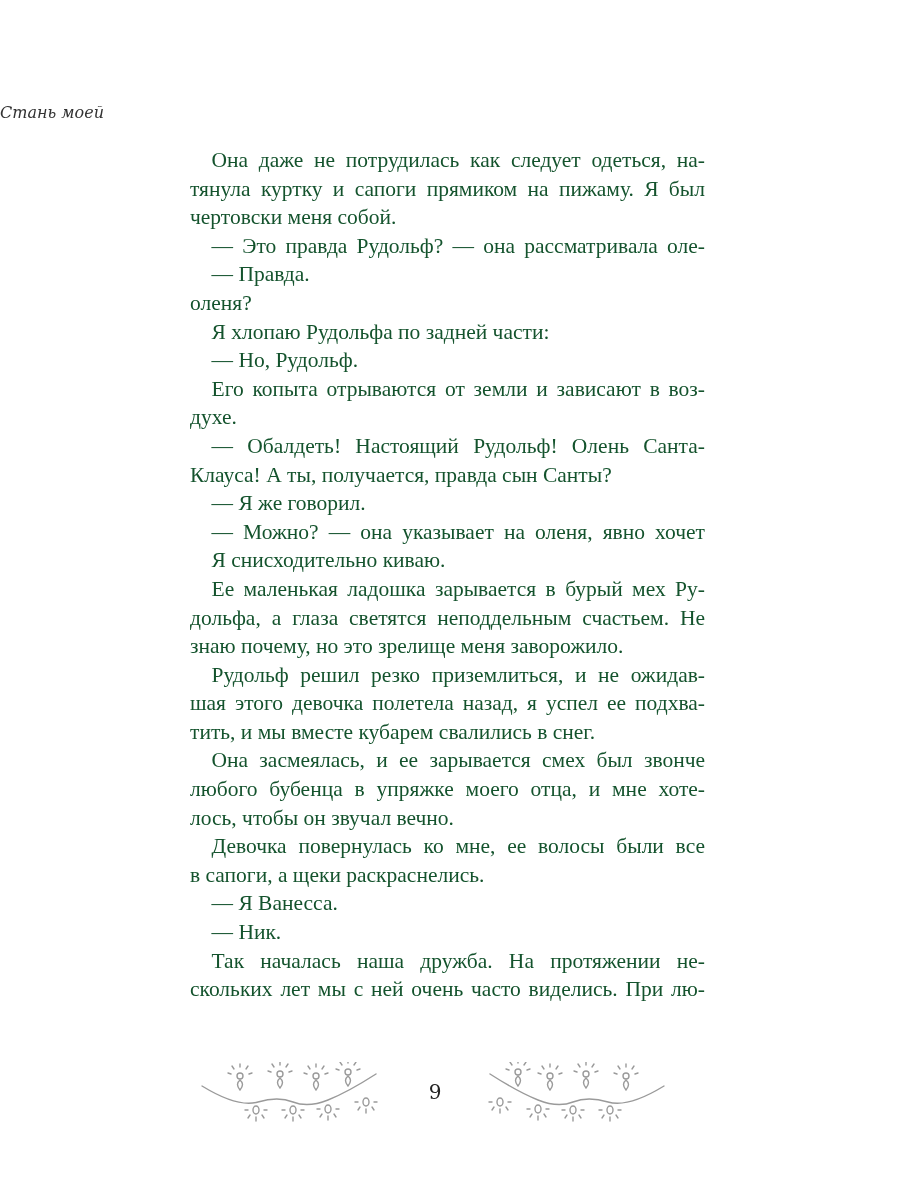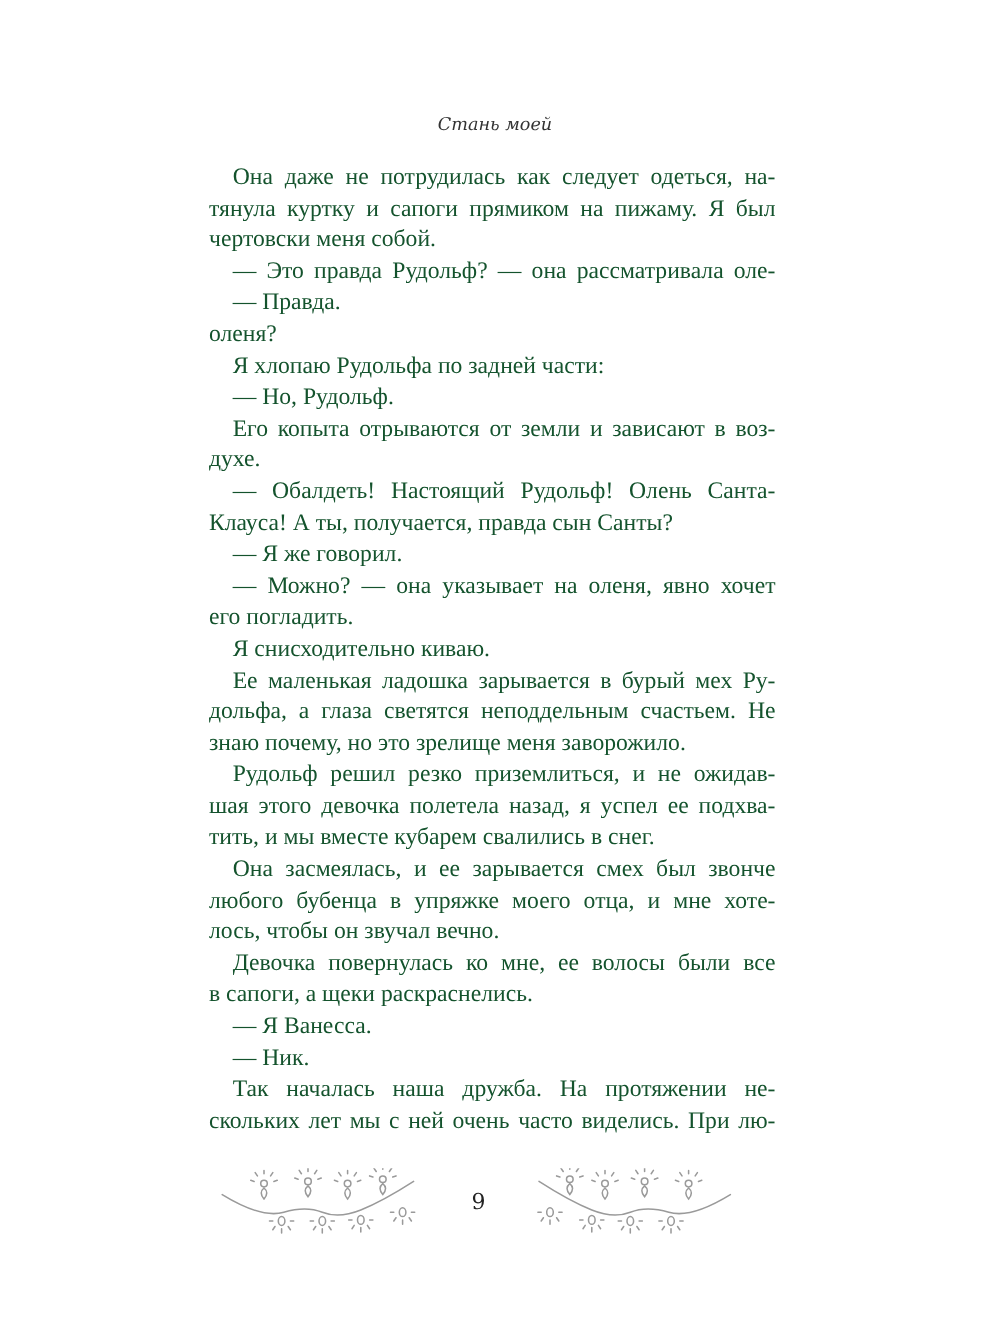--- a/index.html
+++ b/index.html
@@ -1,21 +1,21 @@
 <!DOCTYPE html>
 <html><head>
 <meta charset="utf-8">
 <style>
   html, body { margin: 0; padding: 0; }
   body {
     width: 900px; height: 1200px; background: #ffffff; position: relative; overflow: hidden;
     font-family: "DejaVu Serif", "Liberation Serif", serif; color: #2b2b2b;
   }
   .running-header {
-    position: absolute; top: 103px; left: 0; width: 900px; text-align: center;
+    position: absolute; top: 103px; left: 0; width: 900px; text-align: left;
     font-family: "DejaVu Serif", serif; font-style: italic; font-size: 16px; color: #333;
   }
   .body-text {
     position: absolute; top: 146px; left: 190px; width: 515px;
     font-family: "Liberation Serif", serif; font-size: 21.5px; line-height: 28.6px; color: #14532d;
   }
   .line { display: block; white-space: nowrap; text-align: justify; text-align-last: justify; height: 28.6px; }
   .line.last { text-align-last: left; }
   .line.indent { padding-left: 1.0em; }
   .footer {
@@ -42,21 +42,20 @@
     <span class="line indent last">— Правда.</span>
     <span class="line last">оленя?</span>
     <span class="line indent last">Я хлопаю Рудольфа по задней части:</span>
     <span class="line indent last">— Но, Рудольф.</span>
     <span class="line indent">Его копыта отрываются от земли и зависают в воз-</span>
     <span class="line last">духе.</span>
     <span class="line indent">— Обалдеть! Настоящий Рудольф! Олень Санта-</span>
     <span class="line last">Клауса! А ты, получается, правда сын Санты?</span>
     <span class="line indent last">— Я же говорил.</span>
     <span class="line indent">— Можно? — она указывает на оленя, явно хочет</span>
-    <span class="line last">его погладить.</span>
     <span class="line indent last">Я снисходительно киваю.</span>
     <span class="line indent">Ее маленькая ладошка зарывается в бурый мех Ру-</span>
     <span class="line">дольфа, а глаза светятся неподдельным счастьем. Не</span>
     <span class="line last">знаю почему, но это зрелище меня заворожило.</span>
     <span class="line indent">Рудольф решил резко приземлиться, и не ожидав-</span>
     <span class="line">шая этого девочка полетела назад, я успел ее подхва-</span>
     <span class="line last">тить, и мы вместе кубарем свалились в снег.</span>
     <span class="line indent">Она засмеялась, и ее зарывается смех был звонче</span>
     <span class="line">любого бубенца в упряжке моего отца, и мне хоте-</span>
     <span class="line last">лось, чтобы он звучал вечно.</span>

